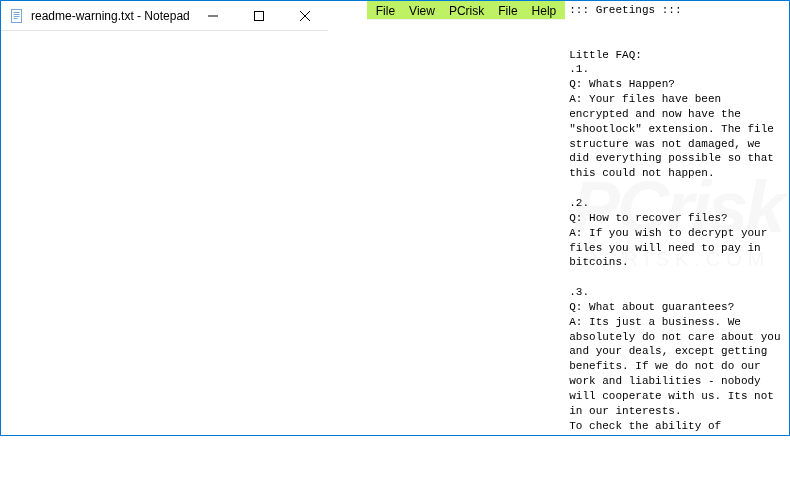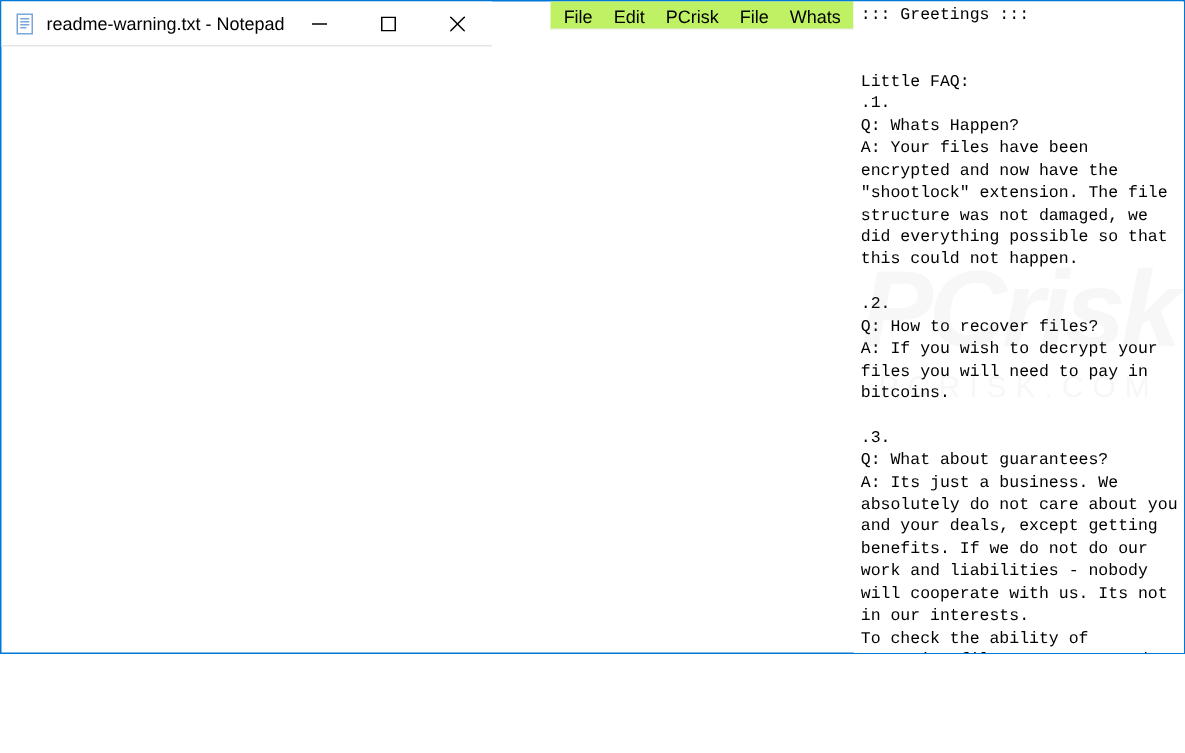--- a/index.html
+++ b/index.html
@@ -46,24 +46,24 @@
     <button class="win-btn close">
       <svg width="10" height="10" viewBox="0 0 10 10">
           <line x1="0" y1="0" x2="10" y2="10" stroke="#000" stroke-width="1"></line>
           <line x1="10" y1="0" x2="0" y2="10" stroke="#000" stroke-width="1"></line>
         </svg>
     </button>
   </div>
 
   <div class="menubar">
     <span class="menu-item">File</span>
-    <span class="menu-item">Edit</span>
+    <span class="menu-item">View</span>
     <span class="menu-item">PCrisk</span>
     <span class="menu-item">File</span>
-    <span class="menu-item">Whats</span>
+    <span class="menu-item">Help</span>
   </div>
 
   <div class="content">
     <textarea class="textarea" spellcheck="false" style="">::: Greetings :::
 
 
 Little FAQ:
 .1.
 Q: Whats Happen?
 A: Your files have been encrypted and now have the "shootlock" extension. The file structure was not damaged, we did everything possible so that this could not happen. 

